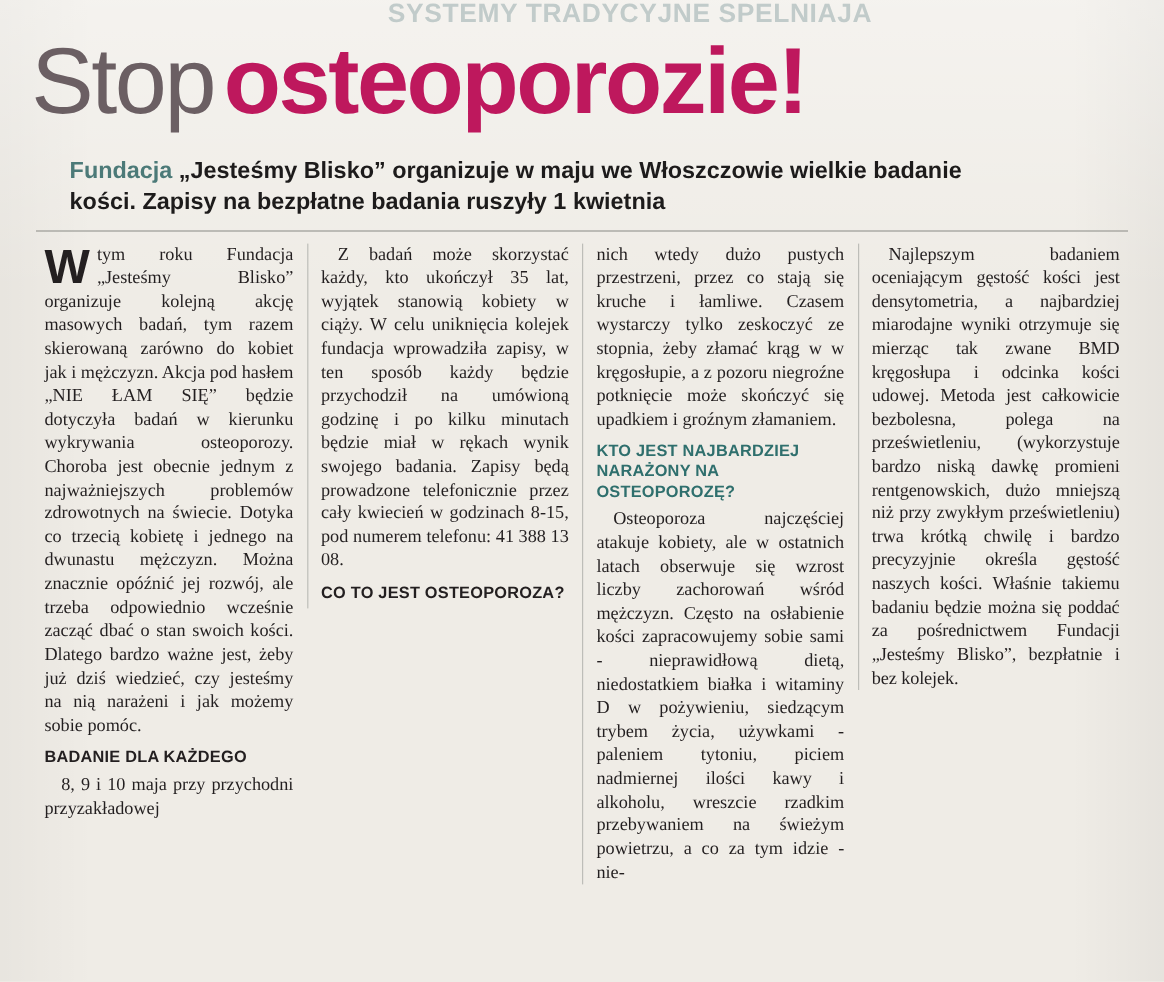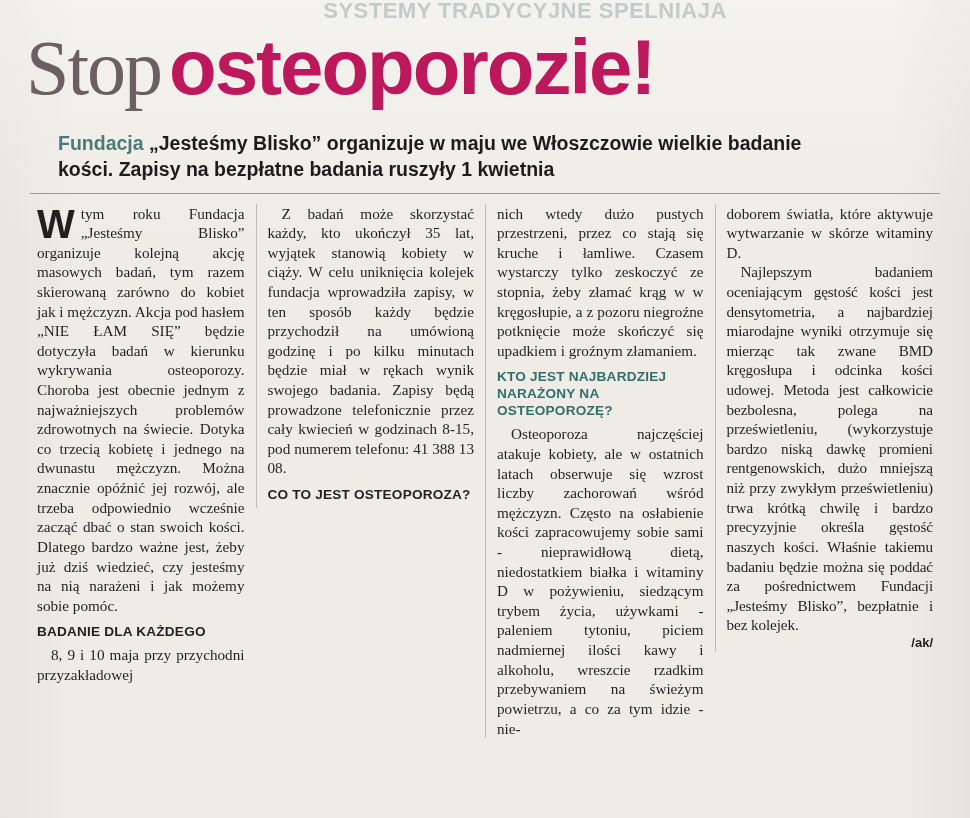--- a/index.html
+++ b/index.html
@@ -51,21 +51,21 @@
   }
 
   .masthead {
     position: relative;
     margin: 0;
     padding: 18px 0 4px 0;
     text-align: left;
     white-space: nowrap;
   }
   .masthead .stop {
-    font-family: Liberation Serif, serif;
+    font-family: Liberation Sans, sans-serif;
     font-size: 78px;
     line-height: 0.95;
     font-weight: normal;
     color: #6b5f63;
     letter-spacing: -2px;
   }
   .masthead .osteo {
     font-family: "Liberation Sans", sans-serif;
     font-size: 78px;
     line-height: 0.95;
@@ -187,19 +187,17 @@
       <div class="subhead">CO TO JEST OSTEOPOROZA?</div>
     </div>
 
     <div class="col">
       <p class="first">nich wtedy dużo pustych przestrzeni, przez co stają się kruche i łamliwe. Czasem wystarczy tylko zeskoczyć ze stopnia, żeby złamać krąg w w kręgosłupie, a z pozoru niegroźne potknięcie może skończyć się upadkiem i groźnym złamaniem.</p>
       <div class="subhead teal">KTO JEST NAJBARDZIEJ NARAŻONY NA OSTEOPOROZĘ?</div>
       <p>Osteoporoza najczęściej atakuje kobiety, ale w ostatnich latach obserwuje się wzrost liczby zachorowań wśród mężczyzn. Często na osłabienie kości zapracowujemy sobie sami - nieprawidłową dietą, niedostatkiem białka i witaminy D w pożywieniu, siedzącym trybem życia, używkami - paleniem tytoniu, piciem nadmiernej ilości kawy i alkoholu, wreszcie rzadkim przebywaniem na świeżym powietrzu, a co za tym idzie - nie-</p>
     </div>
 
     <div class="col">
-      <p class="first">doborem światła, które aktywuje wytwarzanie w skórze witaminy D.</p>
       <p class="tight">Najlepszym badaniem oceniającym gęstość kości jest densytometria, a najbardziej miarodajne wyniki otrzymuje się mierząc tak zwane BMD kręgosłupa i odcinka kości udowej. Metoda jest całkowicie bezbolesna, polega na prześwietleniu, (wykorzystuje bardzo niską dawkę promieni rentgenowskich, dużo mniejszą niż przy zwykłym prześwietleniu) trwa krótką chwilę i bardzo precyzyjnie określa gęstość naszych kości. Właśnie takiemu badaniu będzie można się poddać za pośrednictwem Fundacji „Jesteśmy Blisko”, bezpłatnie i bez kolejek.</p>
-      <p class="byline">/ak/</p>
     </div>
 
   </div>
 </div>
 
 </body></html>

